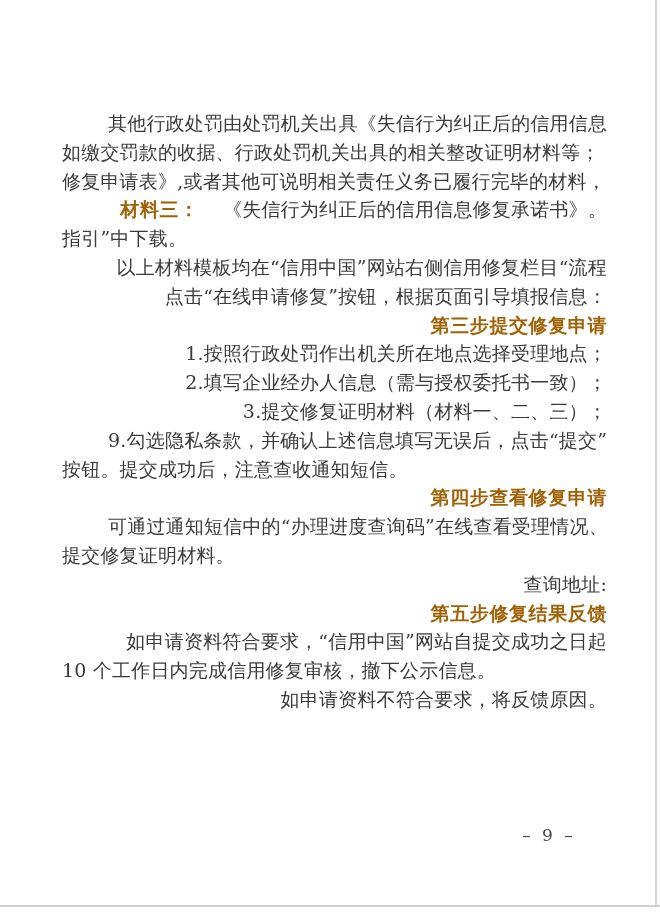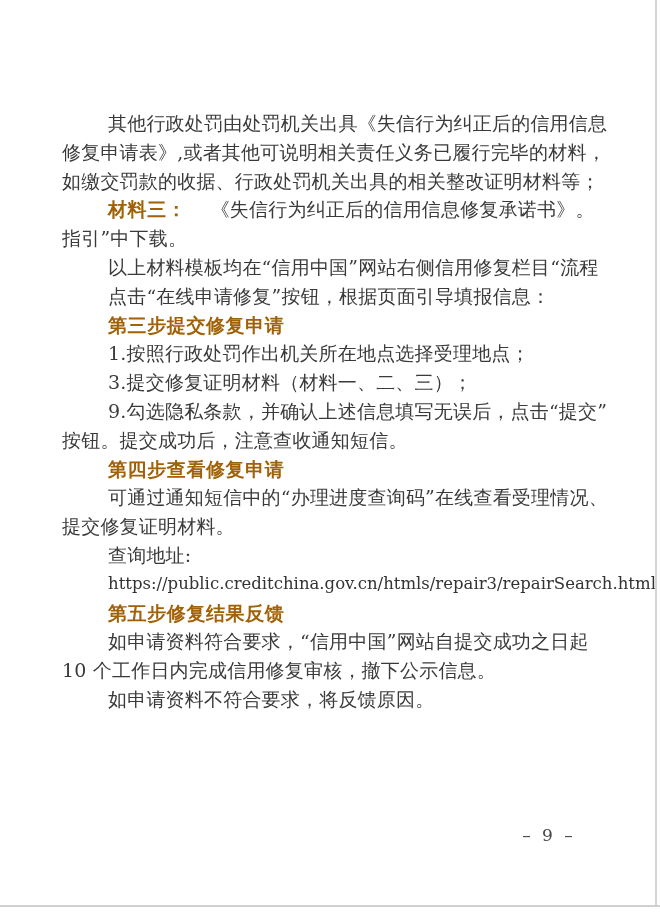--- a/index.html
+++ b/index.html
@@ -20,21 +20,21 @@
     left: 62px; top: 109px;
     width: 545px;
   }
   .line {
     font-size: 19px;
     line-height: 28.8px;
     height: 28.8px;
     white-space: nowrap;
     letter-spacing: 0.2px;
   }
-  .indent { text-indent: 46px; }
+  .indent { text-indent: 46px; text-align: right; }
   .heading, .bold-label {
     font-family: "DejaVu Sans", "Liberation Sans", sans-serif;
     font-weight: 700;
     color: #a16207;
     letter-spacing: 0.6px;
   }
   .after-label { margin-left: 18px; }
   .url {
     font-size: 16.5px;
     letter-spacing: 0;
@@ -63,43 +63,43 @@
     background: #d0d0d0;
   }
 </style>
 </head>
 <body>
 
 <div class="page">
   <div class="content">
 
     <div class="line indent">其他行政处罚由处罚机关出具《失信行为纠正后的信用信息</div>
+    <div class="line">如缴交罚款的收据、行政处罚机关出具的相关整改证明材料等；</div>
     <div class="line">修复申请表》,或者其他可说明相关责任义务已履行完毕的材料，</div>
-    <div class="line">如缴交罚款的收据、行政处罚机关出具的相关整改证明材料等；</div>
 
     <div class="line indent">
       <span class="bold-label">材料三：</span>
       <span class="after-label">《失信行为纠正后的信用信息修复承诺书》。</span>
     </div>
 
     <div class="line">指引”中下载。</div>
     <div class="line indent">以上材料模板均在“信用中国”网站右侧信用修复栏目“流程</div>
 
     <div class="line indent">点击“在线申请修复”按钮，根据页面引导填报信息：</div>
     <div class="line indent heading">第三步提交修复申请</div>
     <div class="line indent">1.按照行政处罚作出机关所在地点选择受理地点；</div>
+    <div class="line indent">2.填写企业经办人信息（需与授权委托书一致）；</div>
     <div class="line indent">3.提交修复证明材料（材料一、二、三）；</div>
     <div class="line indent">9.勾选隐私条款，并确认上述信息填写无误后，点击“提交”</div>
     <div class="line">按钮。提交成功后，注意查收通知短信。</div>
 
     <div class="line indent heading">第四步查看修复申请</div>
     <div class="line indent">可通过通知短信中的“办理进度查询码”在线查看受理情况、</div>
     <div class="line">提交修复证明材料。</div>
     <div class="line indent">查询地址:</div>
-    <div class="line indent url">https://public.creditchina.gov.cn/htmls/repair3/repairSearch.html</div>
 
     <div class="line indent heading">第五步修复结果反馈</div>
     <div class="line indent">如申请资料符合要求，“信用中国”网站自提交成功之日起</div>
     <div class="line">10 个工作日内完成信用修复审核，撤下公示信息。</div>
     <div class="line indent">如申请资料不符合要求，将反馈原因。</div>
 
   </div>
 
   <div class="footer">– 9 –</div>
 

